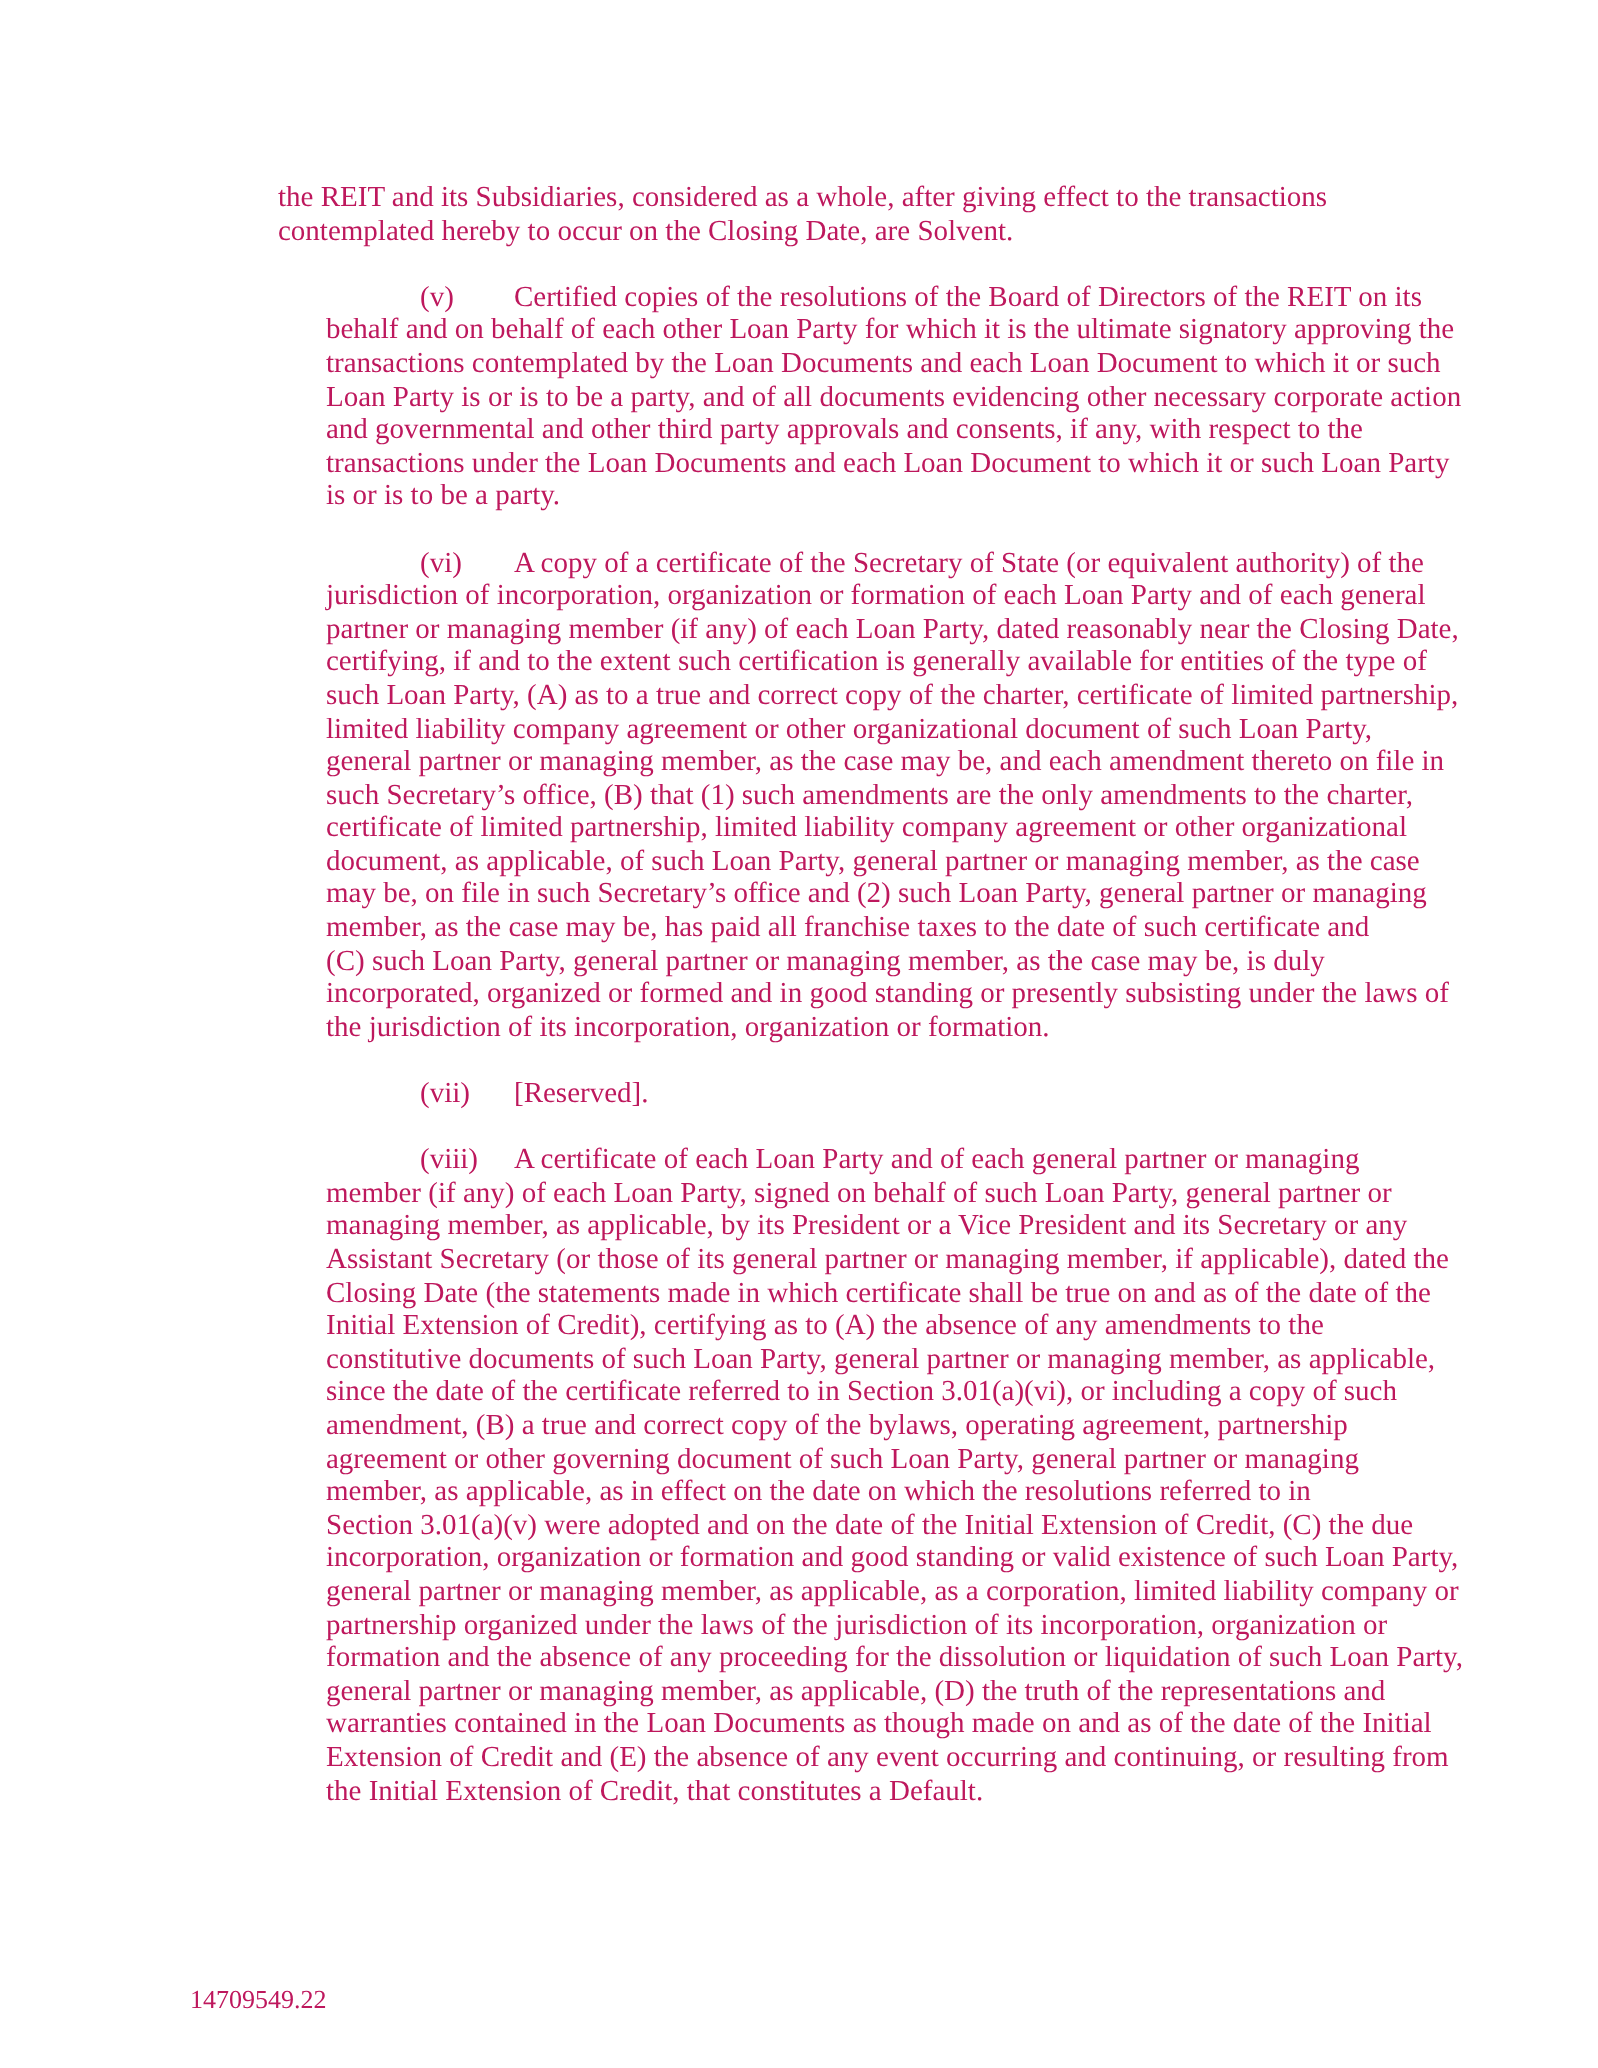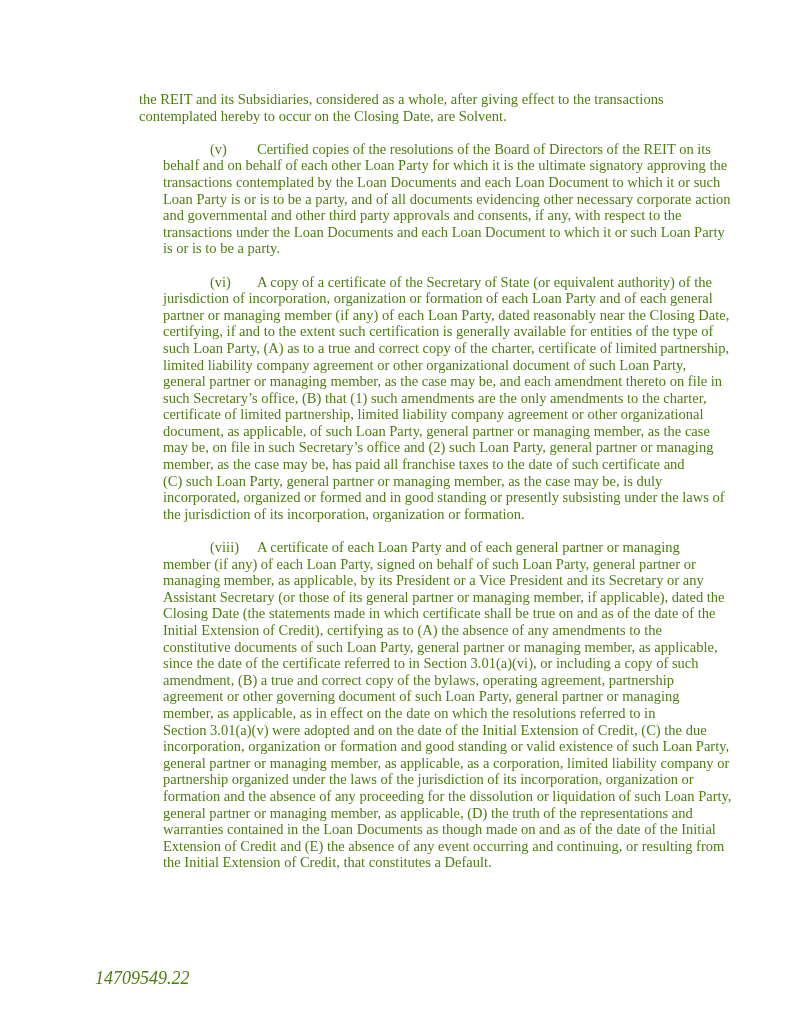--- a/index.html
+++ b/index.html
@@ -7,21 +7,21 @@
     padding: 0;
     background: #ffffff;
   }
   .page {
     position: relative;
     width: 799px;
     height: 1034px;
     background: #ffffff;
     overflow: hidden;
     font-family: "Liberation Serif", "DejaVu Serif", serif;
-    color: #4d7c0f;
+    color: #be185d;
   }
   .content {
     position: absolute;
     left: 139px;
     top: 91px;
     width: 600px;
     font-size: 14.5px;
     line-height: 16.6px;
     text-align: left;
   }
@@ -40,25 +40,24 @@
     top: 952px;
     left: 0;
     width: 100%;
     text-align: right;
     font-size: 14.5px;
     line-height: 16.6px;
     margin-left: 27px;
   }
   .footer-doc-num {
     position: absolute;
-    top: 971px;
+    top: 993px;
     left: 95px;
-    font-size: 18px;
+    font-size: 13px;
     line-height: 14px;
-    font-style: italic;
   }
 </style>
 </head>
 <body>
 
 <div class="page">
   <div class="content">
     <p class="para">the REIT and its Subsidiaries, considered as a whole, after giving effect to the transactions
 contemplated hereby to occur on the Closing Date, are Solvent.</p>
     <p class="para indent">(v)	Certified copies of the resolutions of the Board of Directors of the REIT on its
@@ -76,20 +75,21 @@
 limited liability company agreement or other organizational document of such Loan Party,
 general partner or managing member, as the case may be, and each amendment thereto on file in
 such Secretary’s office, (B) that (1) such amendments are the only amendments to the charter,
 certificate of limited partnership, limited liability company agreement or other organizational
 document, as applicable, of such Loan Party, general partner or managing member, as the case
 may be, on file in such Secretary’s office and (2) such Loan Party, general partner or managing
 member, as the case may be, has paid all franchise taxes to the date of such certificate and
 (C) such Loan Party, general partner or managing member, as the case may be, is duly
 incorporated, organized or formed and in good standing or presently subsisting under the laws of
 the jurisdiction of its incorporation, organization or formation.</p>
+    <p class="para indent">(vii)	[Reserved].</p>
     <p class="para indent">(viii)	A certificate of each Loan Party and of each general partner or managing
 member (if any) of each Loan Party, signed on behalf of such Loan Party, general partner or
 managing member, as applicable, by its President or a Vice President and its Secretary or any
 Assistant Secretary (or those of its general partner or managing member, if applicable), dated the
 Closing Date (the statements made in which certificate shall be true on and as of the date of the
 Initial Extension of Credit), certifying as to (A) the absence of any amendments to the
 constitutive documents of such Loan Party, general partner or managing member, as applicable,
 since the date of the certificate referred to in Section 3.01(a)(vi), or including a copy of such
 amendment, (B) a true and correct copy of the bylaws, operating agreement, partnership
 agreement or other governing document of such Loan Party, general partner or managing

